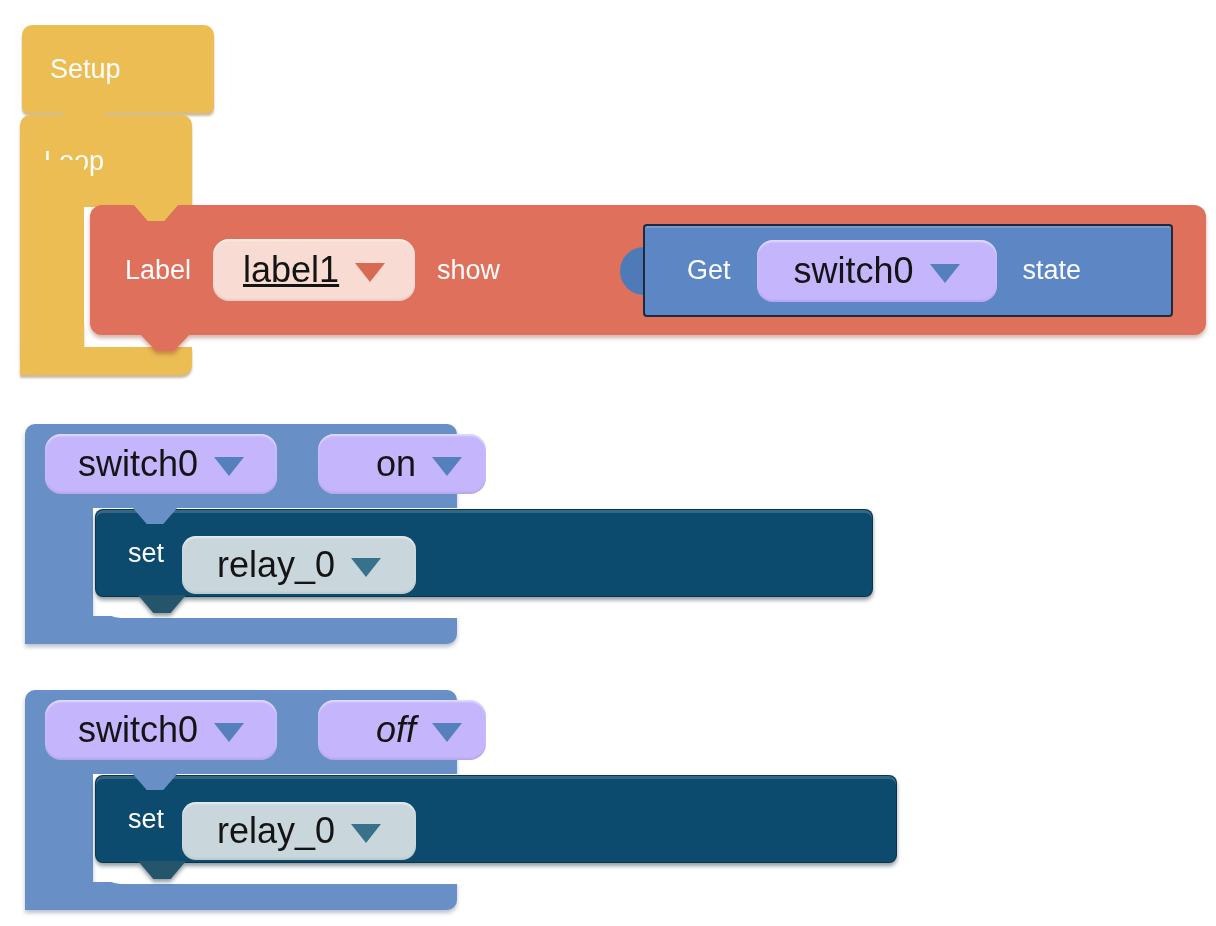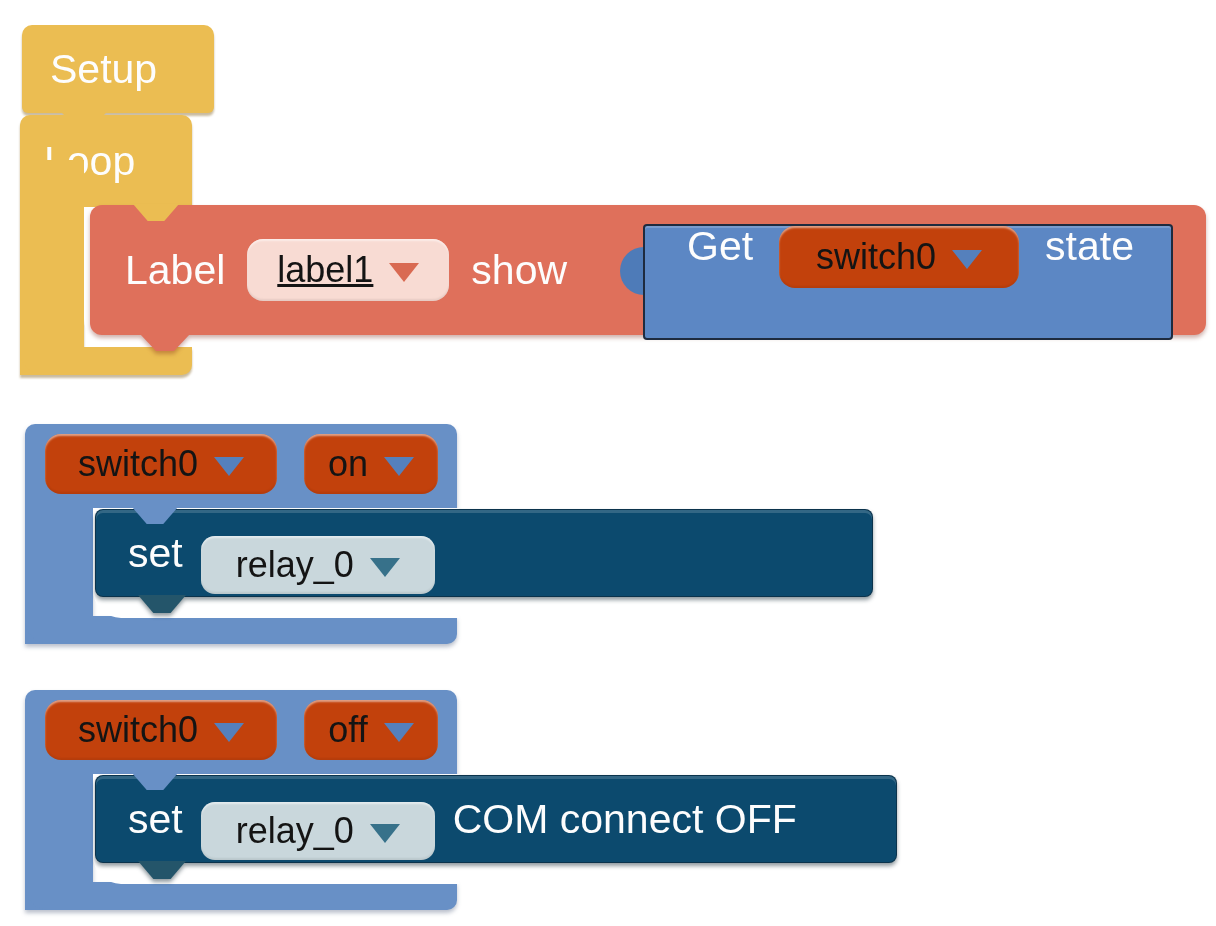--- a/index.html
+++ b/index.html
@@ -3,36 +3,36 @@
 <meta charset="utf-8">
 <style>
   html,body{margin:0;padding:0;background:#ffffff;}
   #canvas{
     position:relative;width:1216px;height:926px;overflow:hidden;
     background:#ffffff;font-family:"Liberation Sans",sans-serif;
     -webkit-font-smoothing:antialiased;
   }
   .abs{position:absolute;}
   
-  .btxt{color:#FDFDFD;font-size:41px;line-height:1;white-space:nowrap;}
+  .btxt{color:#FDFDFD;font-size:27px;line-height:1;white-space:nowrap;}
   .dd{
     display:flex;align-items:center;justify-content:center;gap:16px;
     border-radius:16px;color:#141414;font-size:36px;line-height:1;
     box-shadow:inset 0 -2px 2px rgba(0,0,0,0.07), inset 0 2px 2px rgba(255,255,255,0.5);
   }
   .caret{width:0;height:0;border-left:15px solid transparent;border-right:15px solid transparent;border-top:19px solid #000;margin-top:5px;}
   
   .tab{clip-path:polygon(0 0,100% 0,68% 100%,32% 100%);}
   
   .c-yellow{background:#EBBD52;}
   .c-red{background:#DF705B;}
   .c-red-dd{background:#F8DBD3;}
   .c-blue{background:#5C87C4;}
   .c-hat{background:#6890C6;}
-  .c-blue-dd{background:#c2410c;}
+  .c-blue-dd{background:#c4b5fd;}
   .c-teal{background:#0c4a6e;}
   .c-teal-dd{background:#C9D7DC;}
   .caret-red{border-top-color:#D96A52;}
   .caret-blue{border-top-color:#5580BC;}
   .caret-teal{border-top-color:#37718A;}
   
   .sh-y{filter:drop-shadow(0 3px 1px rgba(120,85,15,0.40));}
   .sh-r{filter:drop-shadow(0 3px 2px rgba(120,35,20,0.35));}
   .sh-b{filter:drop-shadow(0 3px 2px rgba(25,45,85,0.30));}
   .sh-t{filter:drop-shadow(0 3px 2px rgba(8,30,42,0.45));}
@@ -44,32 +44,32 @@
     display:flex;align-items:center;padding-left:24px;box-sizing:border-box;}
   .loop-spine{left:20px;top:160px;width:64px;height:215px;}
   .loop-foot{left:20px;top:347px;width:172px;height:28px;border-radius:0 0 10px 24px;}
   .loop-fillet{left:84px;top:207px;width:92px;height:140px;background:#ffffff;border-bottom-left-radius:28px;}
   .label-body{left:90px;top:205px;width:1116px;height:130px;border-radius:12px;
     display:flex;align-items:center;padding-left:35px;box-sizing:border-box;gap:22px;}
   .label-bottom-tab{left:140px;top:334px;width:50px;height:17px;}
   .loop-inner-tab{left:133px;top:204px;width:46px;height:17px;}
   .dd-label1{width:202px;height:62px;text-decoration:underline;}
   .get-plug{left:620px;top:247px;width:30px;height:48px;background:#4E7BB8;border-radius:24px 0 0 24px;}
-  .get-body{left:643px;top:224px;width:530px;height:116px;border-radius:4px;
+  .get-body{left:643px;top:224px;width:530px;height:93px;border-radius:4px;
     border:2px solid rgba(15,20,30,0.80);box-sizing:border-box;
-    display:flex;align-items:flex-start;padding-left:42px;gap:26px;
+    display:flex;align-items:center;padding-left:42px;gap:26px;
     box-shadow:inset 0 2px 0 rgba(255,255,255,0.18);}
   .dd-switch-get{width:240px;height:62px;}
   
   .hat-header{width:432px;height:84px;border-radius:10px 10px 0 0;left:25px;}
   .hat-spine{width:68px;left:25px;height:186px;}
   .hat-foot{width:432px;height:28px;border-radius:0 0 10px 24px;left:25px;}
   .hat-fillet{left:93px;width:366px;height:110px;background:#ffffff;border-bottom-left-radius:28px;}
   .dd-switch{left:45px;width:232px;height:60px;}
-  .dd-state{left:304px;width:134px;height:60px;}
+  .dd-state{left:318px;width:134px;height:60px;padding-left:34px;}
   .set-body{left:95px;height:88px;border-radius:8px;
     display:flex;align-items:center;padding-left:32px;box-sizing:border-box;gap:18px;
     box-shadow:inset 0 3px 0 rgba(255,255,255,0.16);border:1px solid rgba(10,25,35,0.45);}
   .set-top-tab{left:132px;width:46px;height:17px;}
   .set-bottom-tab{left:138px;width:48px;height:18px;background:#24556A;}
   .dd-relay{width:234px;height:58px;border-radius:14px;margin-top:23px;}
 </style>
 </head>
 <body>
 
@@ -146,31 +146,30 @@
     <div class="abs c-hat hat-header" style="top:690px;"></div>
     <div class="abs c-hat hat-spine" style="top:724px;"></div>
     <div class="abs c-hat hat-foot" style="top:882px;"></div>
   </div>
   <div class="abs hat-fillet" style="top:774px;"></div>
 
   <div class="abs dd c-blue-dd dd-switch" style="top:700px;">
     <span>switch0</span>
     <span class="caret caret-blue"></span>
   </div>
-  <div class="abs dd c-blue-dd dd-state" style="top:700px;">
+  <div class="abs dd c-blue-dd dd-state" style="top:700px;font-style:italic;">
     <span>off</span>
     <span class="caret caret-blue"></span>
   </div>
 
   <div class="abs sh-t">
     <div class="abs c-teal set-body" style="top:775px;width:802px;">
       <span class="btxt">set</span>
       <div class="dd c-teal-dd dd-relay">
         <span>relay_0</span>
         <span class="caret caret-teal"></span>
       </div>
-      <span class="btxt">COM connect OFF</span>
     </div>
     <div class="abs tab set-bottom-tab" style="top:861px;"></div>
   </div>
   <div class="abs c-hat tab sh-b set-top-tab" style="top:773px;"></div>
 
 </div>
 
 </body></html>

